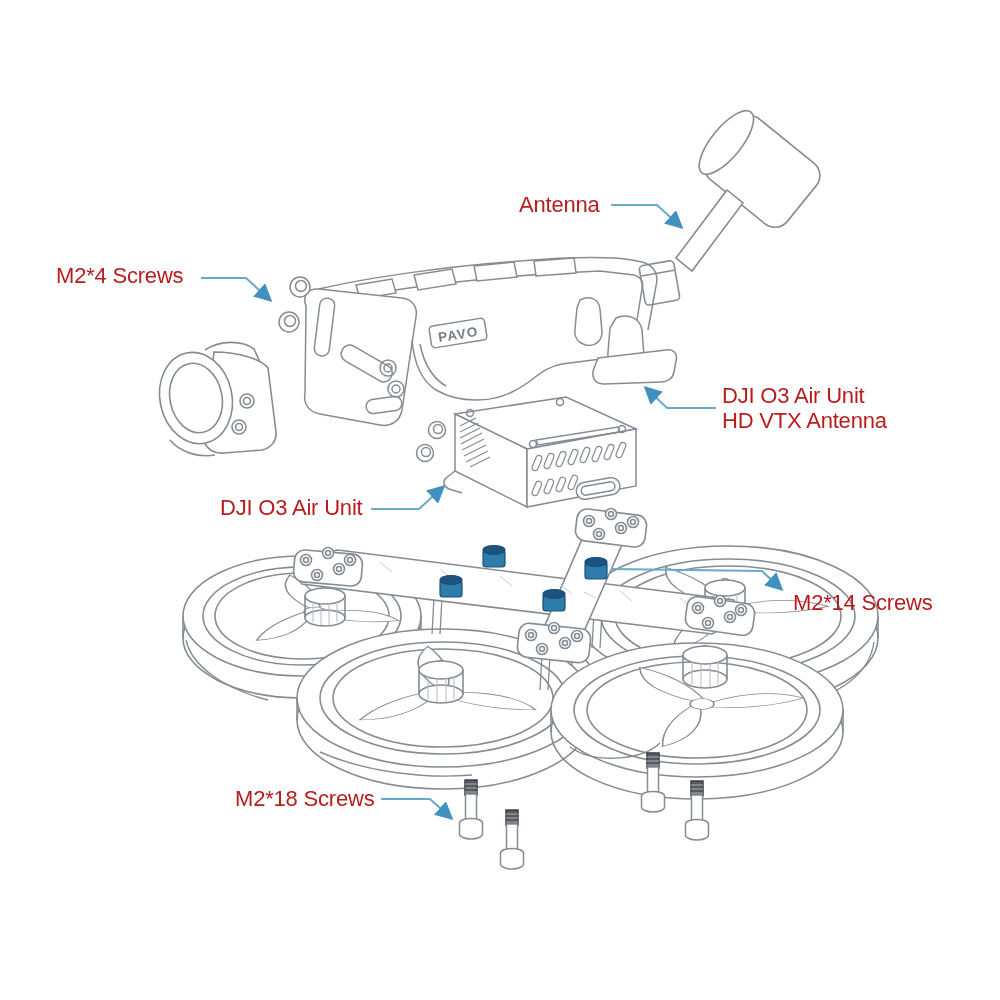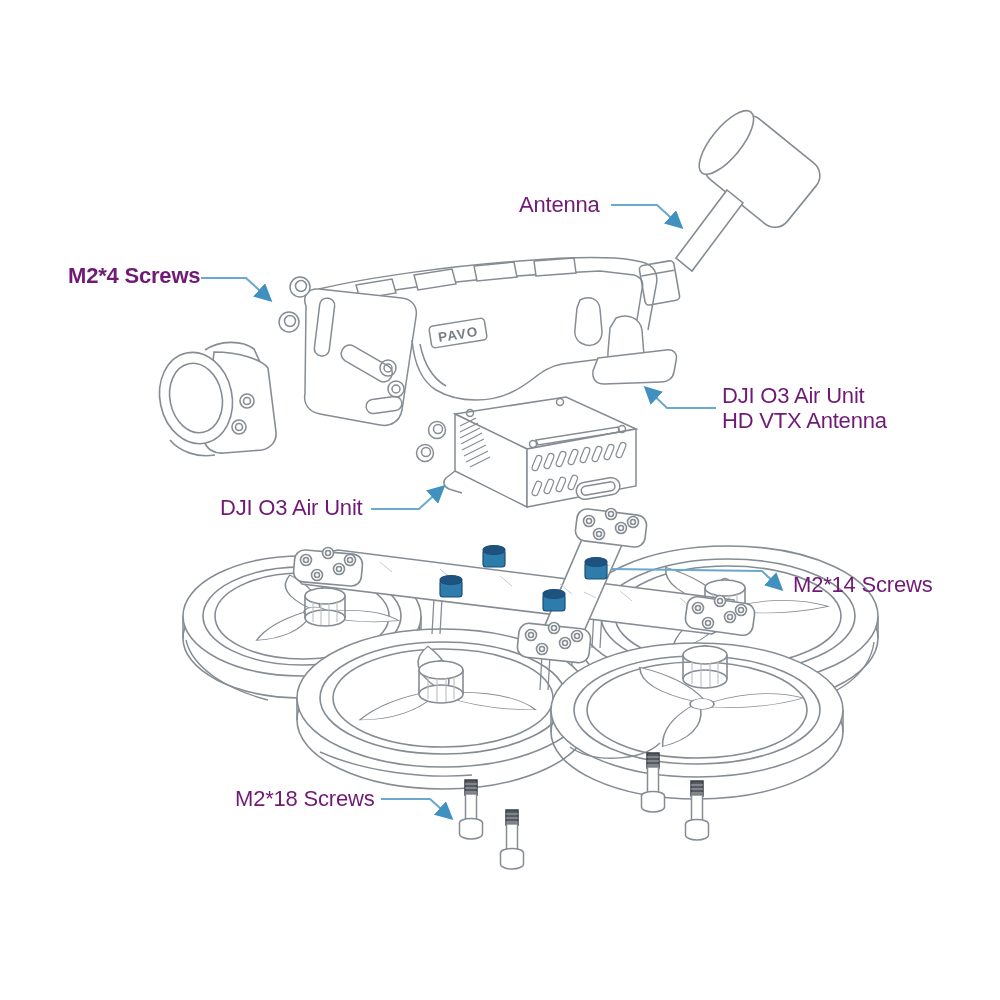--- a/index.html
+++ b/index.html
@@ -2,21 +2,21 @@
 <html><head>
 <meta charset="utf-8">
 <style>
   html,body{margin:0;padding:0;background:#ffffff;}
   .canvas{
     position:relative;width:1000px;height:1000px;background:#ffffff;overflow:hidden;
     font-family:"Liberation Sans", sans-serif;
   }
   .canvas svg{position:absolute;left:0;top:0;}
   .part-label{
-    position:absolute;color:#701a75;font-size:22px;font-weight:500;
+    position:absolute;color:#b91c1c;font-size:22px;font-weight:500;
     letter-spacing:-0.2px;white-space:nowrap;line-height:25px;
   }
 </style>
 </head>
 <body>
 
 <div class="canvas">
 
 <svg width="1000" height="1000" viewBox="0 0 1000 1000">
   <defs>
@@ -398,22 +398,22 @@
     <path d="M611,205 L657,205 L680,226" marker-end="url(#arr)"></path>
     <path d="M201,278 L246,278 L269,299" marker-end="url(#arr)"></path>
     <path d="M716,408 L667,408 L647,389" marker-end="url(#arr)"></path>
     <path d="M371,509 L419,509 L442,488" marker-end="url(#arr)"></path>
     <path d="M611,569 L762,571 L780,588" marker-end="url(#arr)"></path>
     <path d="M381,799 L430,799 L450,817" marker-end="url(#arr)"></path>
   </g>
 </svg>
 
 <div class="part-label" style="left:519px;top:192px;">Antenna</div>
-<div class="part-label" style="left:68px;top:263px;font-weight:bold;">M2*4 Screws</div>
+<div class="part-label" style="left:56px;top:263px;">M2*4 Screws</div>
 <div class="part-label" style="left:722px;top:383px;">
   <div>DJI O3 Air Unit</div>
   <div>HD VTX Antenna</div>
 </div>
 <div class="part-label" style="left:220px;top:495px;">DJI O3 Air Unit</div>
-<div class="part-label" style="left:793px;top:572px;">M2*14 Screws</div>
+<div class="part-label" style="left:793px;top:590px;">M2*14 Screws</div>
 <div class="part-label" style="left:235px;top:786px;">M2*18 Screws</div>
 
 </div>
 
 </body></html>

